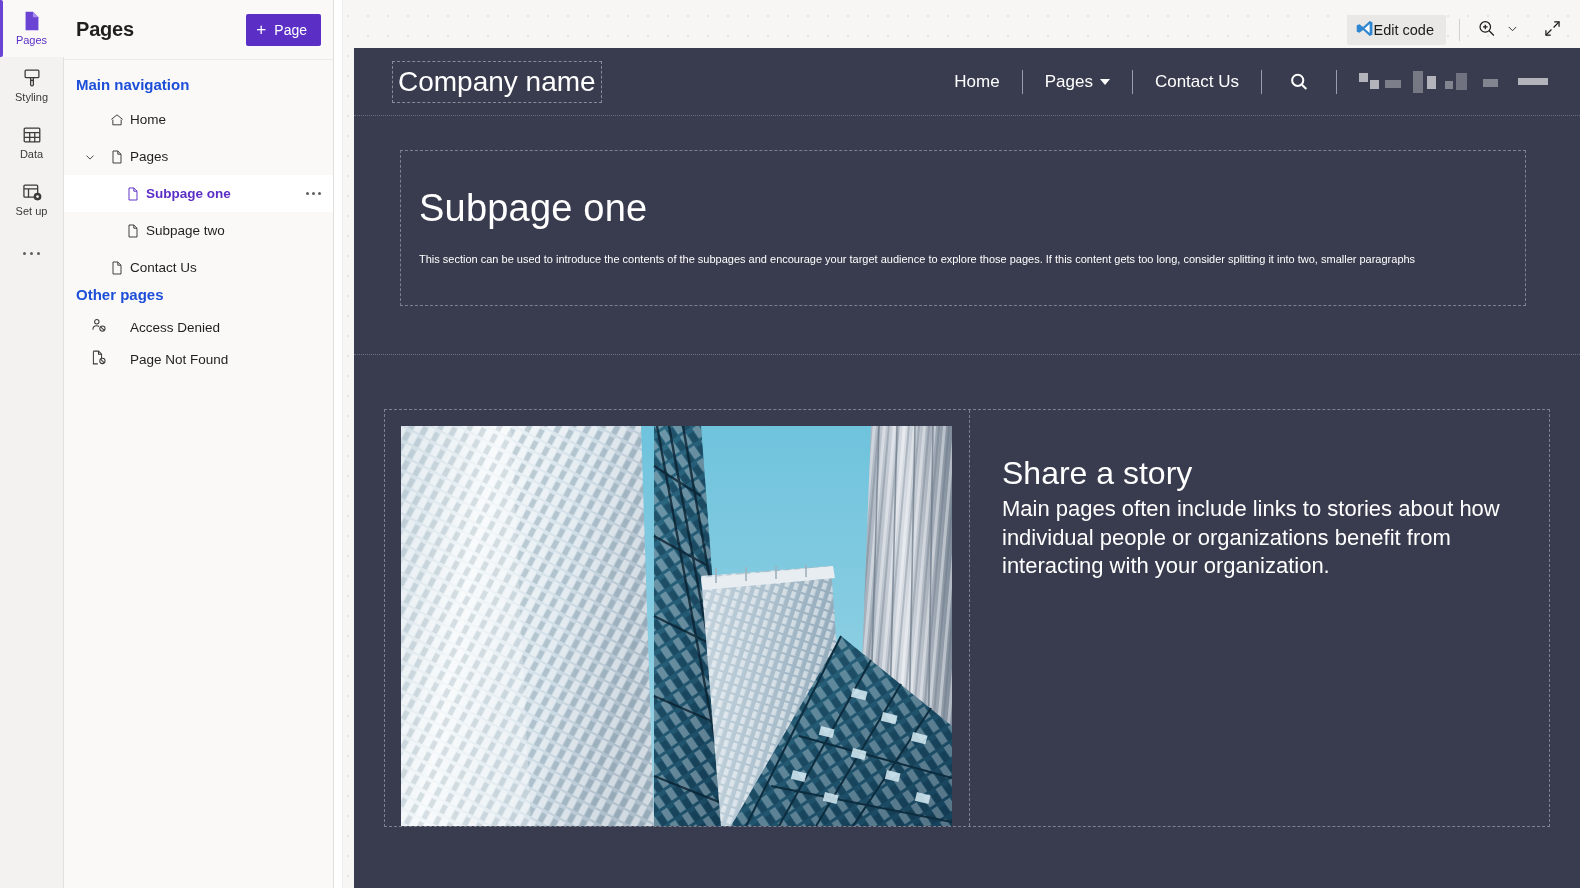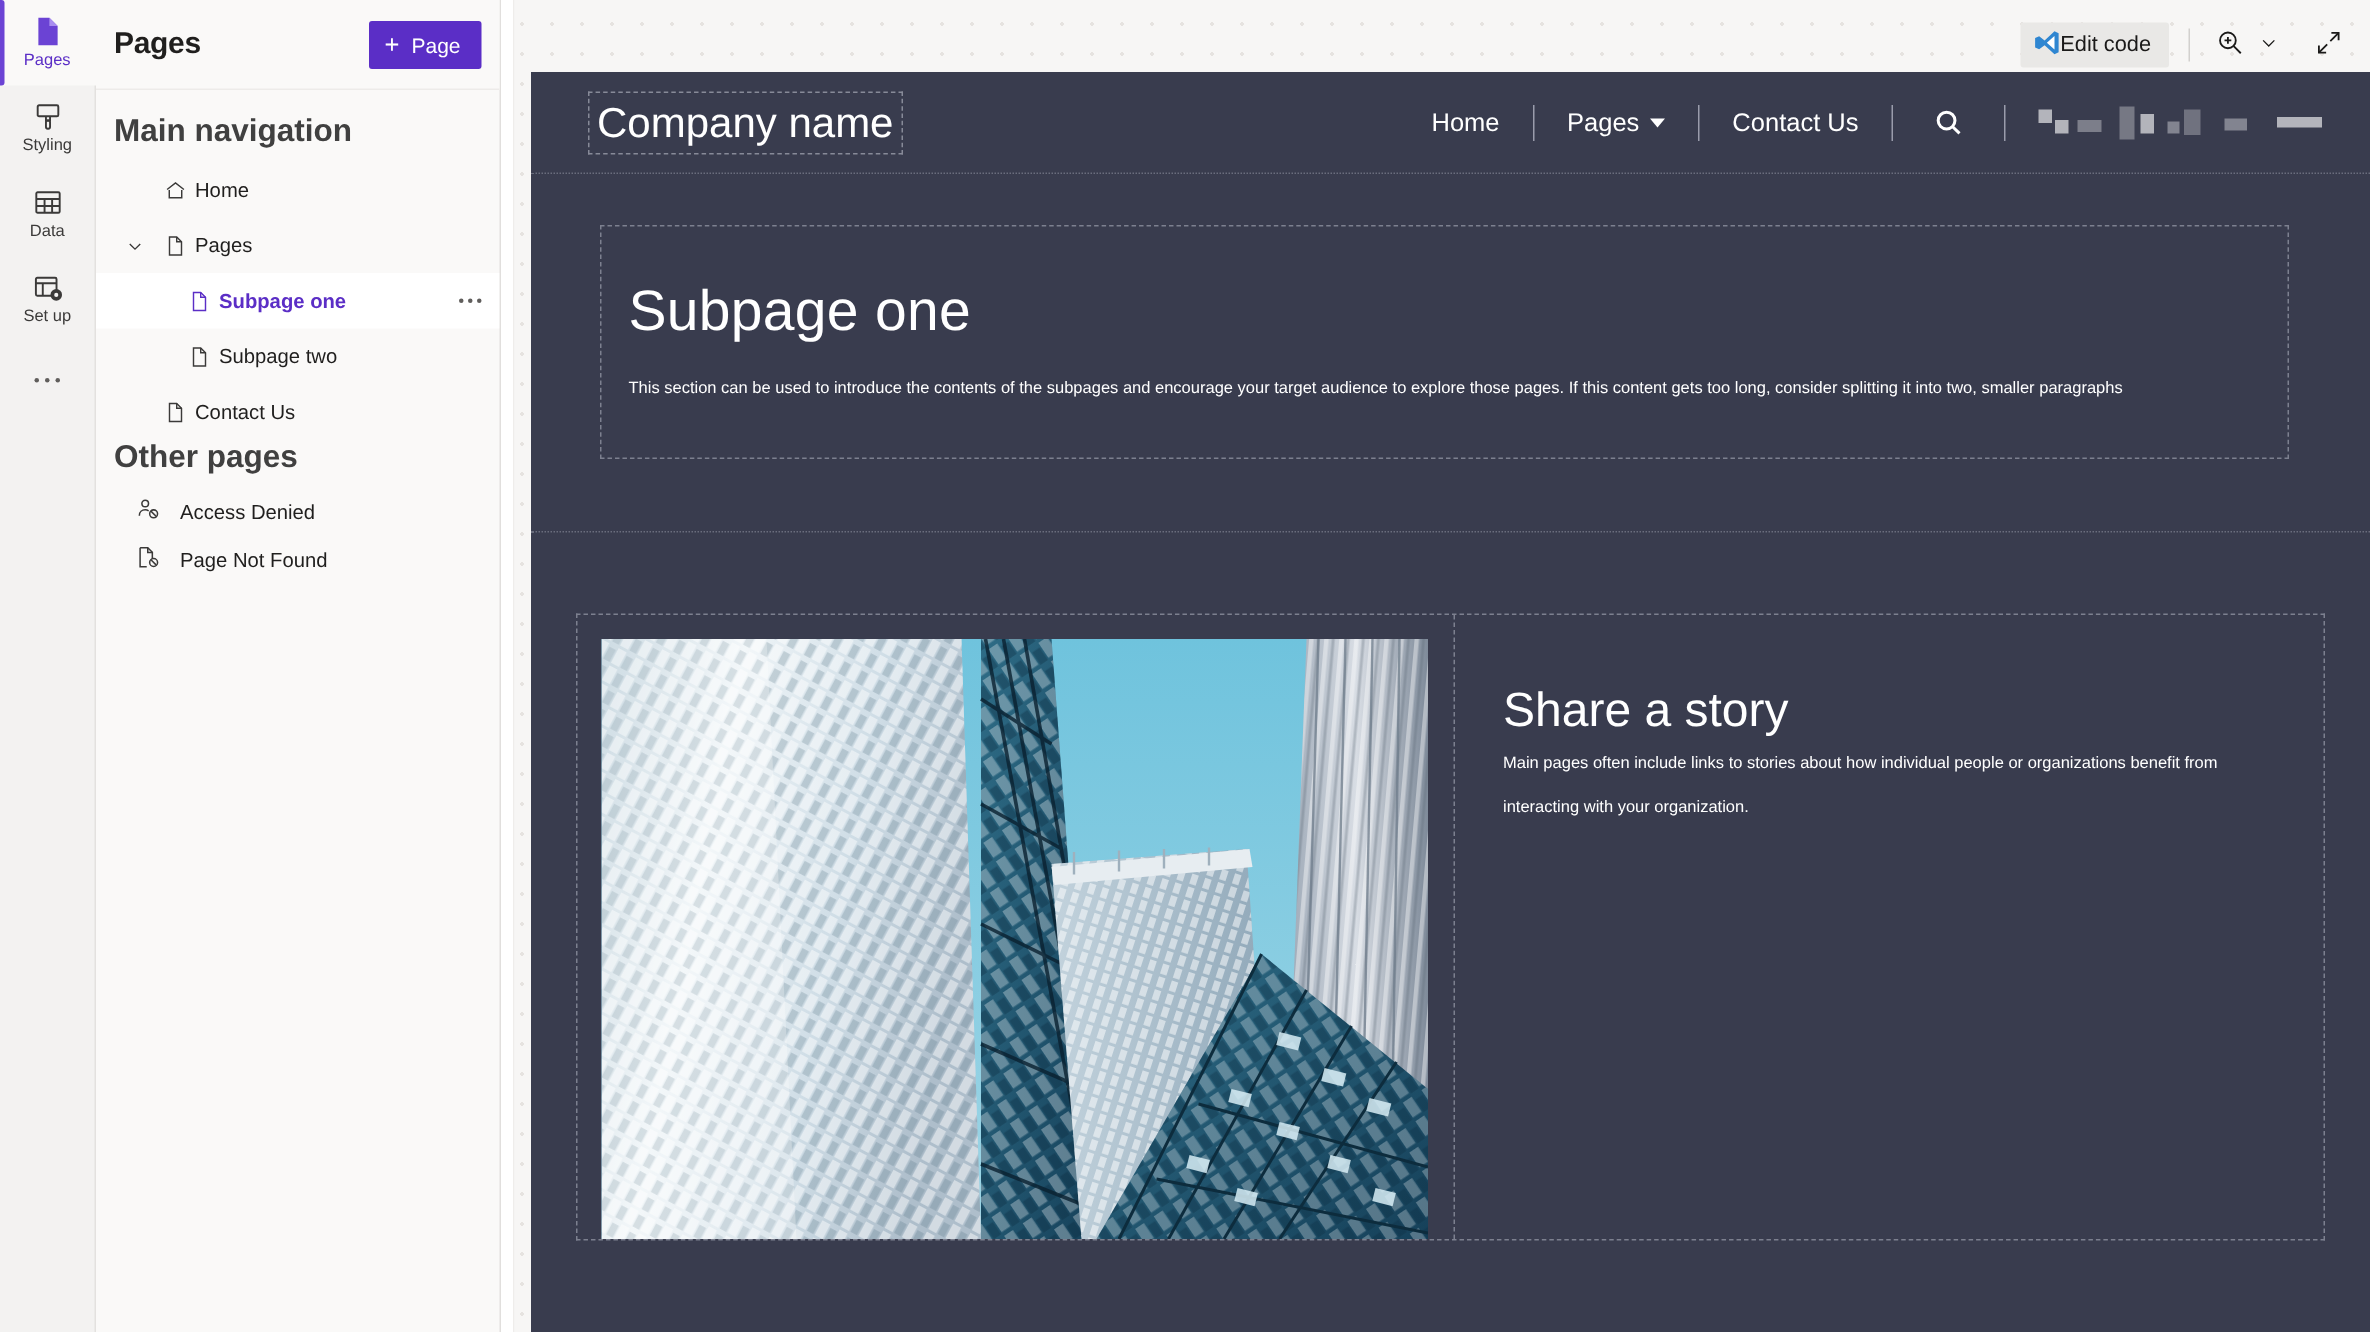--- a/index.html
+++ b/index.html
@@ -58,21 +58,21 @@
   .add-page-btn {
     background: #5b2ec6; color: #fff; border: none; border-radius: 2px;
     height: 32px; padding: 0 14px 0 10px; font-size: 14px;
     font-family: "Liberation Sans", sans-serif;
     display: flex; align-items: center; gap: 8px; cursor: pointer;
   }
   .plus-glyph { font-size: 17px; line-height: 1; font-weight: 300; }
 
   .panel-body { flex: 1; overflow: hidden; padding-top: 16px; }
   .group-title {
-    font-size: 21px; font-weight: bold; color: #404040;
+    font-size: 15px; font-weight: bold; color: #1d4ed8;
     padding: 0 0 0 12px; margin-bottom: 8px;
   }
   .group-title.second { }
 
   .tree-row {
     height: 37px; display: flex; align-items: center;
     font-size: 13.5px; color: #201f1e; cursor: pointer;
     position: relative; padding-right: 10px;
   }
   .tree-row.selected { background: #ffffff; }
@@ -82,21 +82,21 @@
   .tree-label { white-space: nowrap; }
   .row-more {
     margin-left: auto; display: flex; gap: 3px; align-items: center;
     padding: 4px 2px; cursor: pointer;
   }
   .row-more i { width: 3px; height: 3px; border-radius: 50%; background: #605e5c; display: block; }
   .indent-1 { padding-left: 12px; }
   .indent-2 { padding-left: 56px; }
 
   .other-row {
-    height: 32px; display: flex; align-items: center; gap: 13px;
+    height: 32px; display: flex; align-items: center; gap: 23px;
     font-size: 13.5px; color: #201f1e; padding-left: 26px; cursor: pointer;
   }
 
   
   .canvas-wrap {
     flex: 1; height: 888px; position: relative;
     background-color: #f7f6f5;
     background-image: radial-gradient(#e6e3e0 1.1px, transparent 1.2px);
     background-size: 20px 20px;
     background-position: 4px 6px;
@@ -183,21 +183,21 @@
   .story-img-cell {
     width: 585px; flex: none; padding: 16px 16px 0 16px;
     border-right: 1px dashed #7d808f;
   }
   .story-photo {
     width: 551px; height: 400px; overflow: hidden; position: relative;
     background: #8fb8cc;
   }
   .story-txt-cell { flex: 1; padding: 42px 30px 0 32px; }
   .story-title { font-size: 32px; color: #fff; line-height: 42px; margin-bottom: 1px; }
-  .story-text { font-size: 11px; color: #fff; line-height: 28.5px; max-width: 560px; }
+  .story-text { font-size: 22px; color: #fff; line-height: 28.5px; max-width: 560px; }
 </style>
 </head>
 <body>
 
 <div id="app">
 
   <div class="rail">
 
     <div class="rail-item active">
       <span class="rail-icon">

